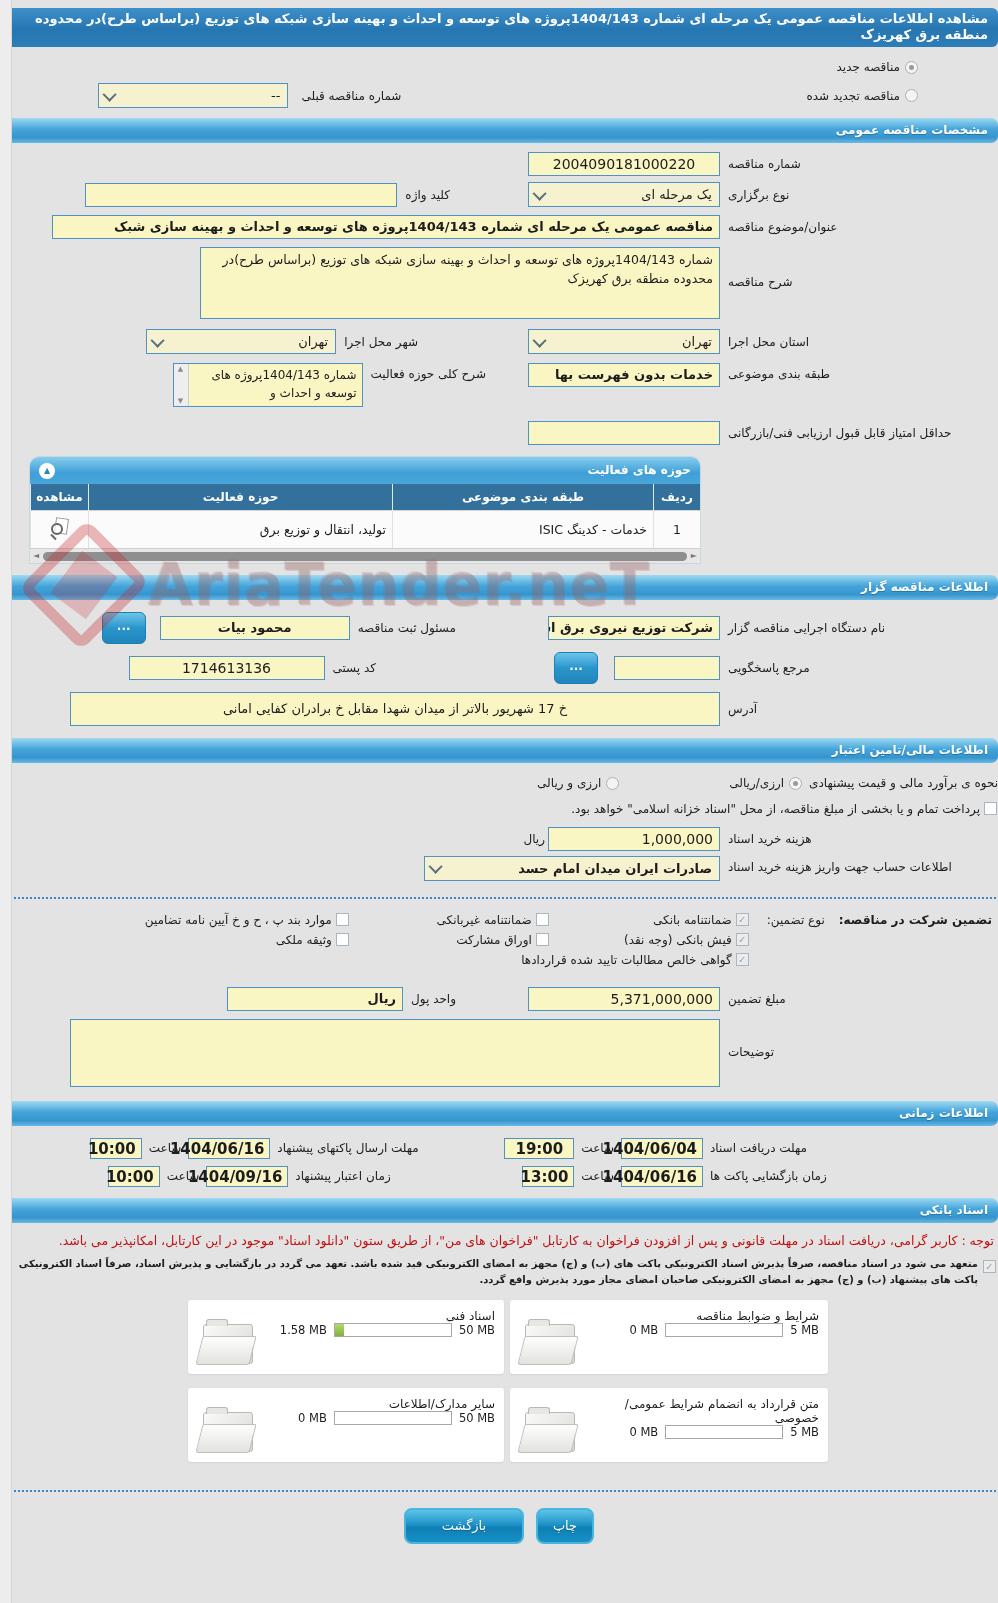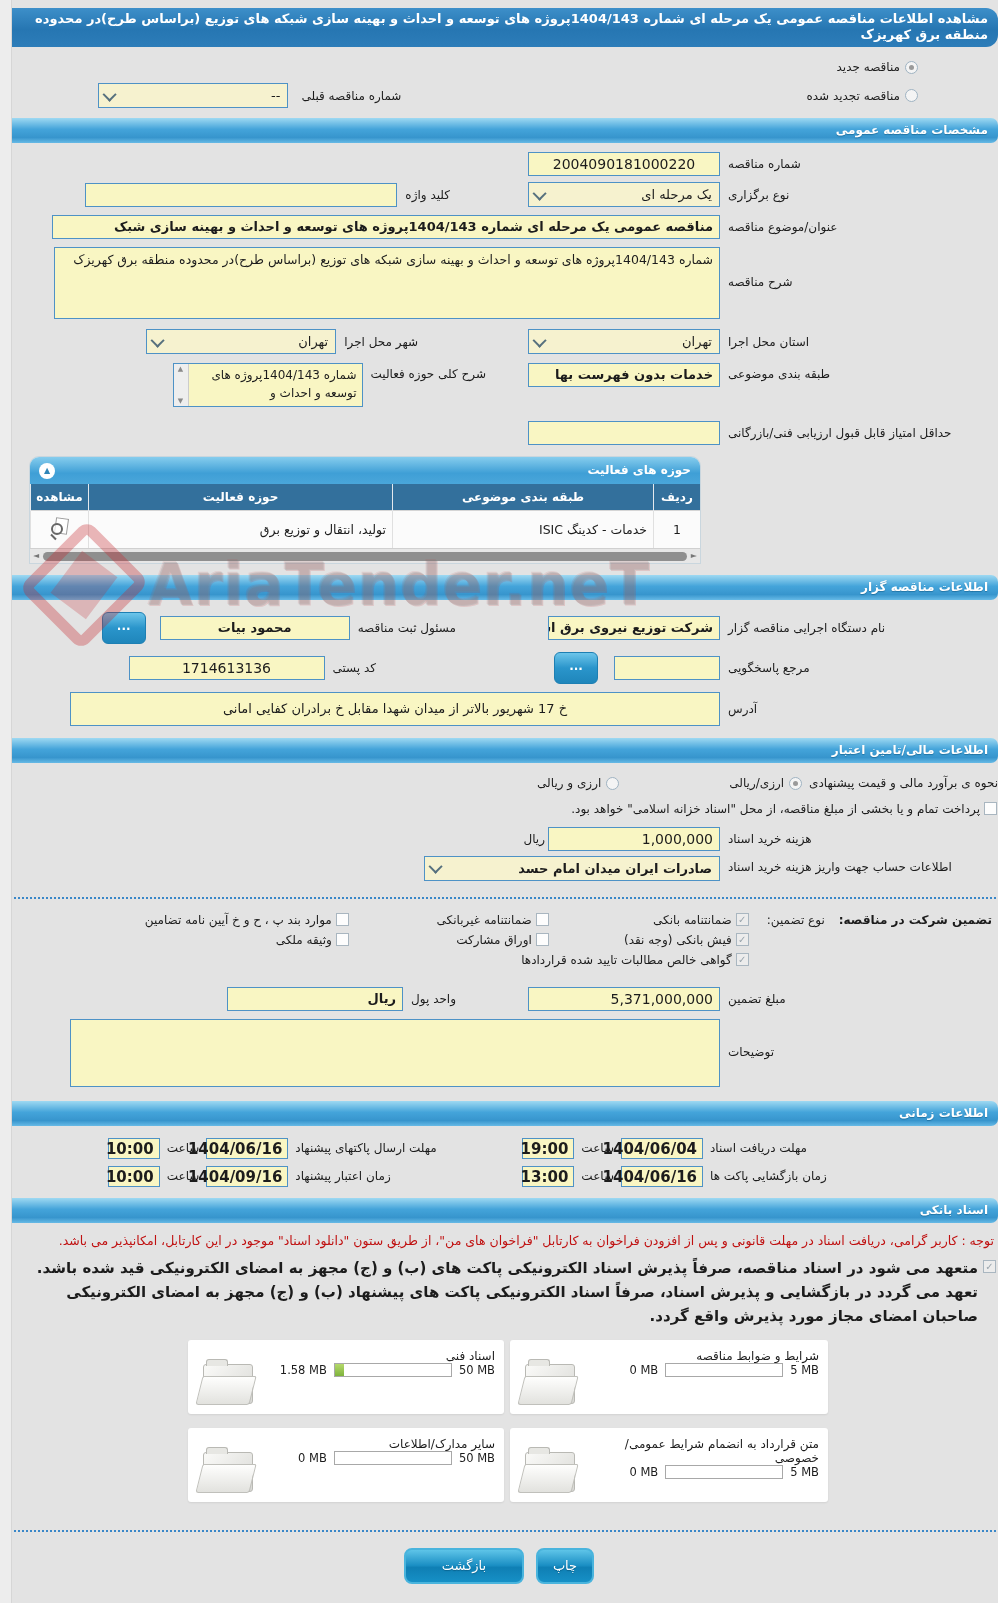--- a/index.html
+++ b/index.html
@@ -5,21 +5,21 @@
   html,body{margin:0;padding:0;}
   body{
     width:998px;height:1603px;position:relative;overflow:hidden;
     background:#e3e3e3;direction:rtl;
     font-family:"DejaVu Sans",sans-serif;font-size:12px;color:#1c1c1c;
   }
   body::before{content:"";position:absolute;left:0;top:0;width:11px;height:100%;background:#ededed;border-right:1px solid #d6d6d6;}
   .titlebar{
     margin:8px 0 0;background:linear-gradient(#3d8fc9,#2676b2 55%,#2d7db9);
     color:#fff;font-weight:bold;font-size:13px;line-height:16px;
-    padding:3px 10px 4px;border-radius:12px;text-align:right;
+    padding:3px 10px 4px;border-radius:6px;text-align:right;
   }
   .r{display:flex;align-items:center;}
   .radio{width:13px;height:13px;border-radius:50%;border:1px solid #9fb3c2;background:#f4f4f4;box-sizing:border-box;flex:0 0 auto;position:relative;}
   .radio.sel::after{content:"";position:absolute;inset:3px;border-radius:50%;background:#9a9a9a;}
   .cb{width:13px;height:13px;border:1px solid #a9b6c0;background:#fdfdfd;box-sizing:border-box;flex:0 0 auto;font-size:10px;line-height:11px;text-align:center;color:#9aa5ad;}
   .cb.on{background:#ececec;}
   .cb.on::after{content:"✓";}
   .lbl{white-space:nowrap;}
   .flabel{width:278px;box-sizing:border-box;text-align:left;padding-left:8px;flex:0 0 auto;}
   .yfield{background:#f9f6c3;border:1px solid #4e92c6;height:24px;line-height:22px;padding:0 6px;box-sizing:border-box;font-size:13px;overflow:hidden;white-space:nowrap;}
@@ -49,21 +49,21 @@
   .hscroll .arr{font-size:8px;color:#777;line-height:14px;flex:0 0 auto;padding:0 1px;}
   .hthumb{flex:1;height:9px;border-radius:5px;background:#8f8f8f;margin:0 3px;}
   .view-icon{position:relative;width:20px;height:20px;display:inline-block;}
   .view-icon .pg{position:absolute;top:0;right:2px;width:11px;height:14px;background:#fff;border:1px solid #9a9a9a;transform:rotate(8deg);}
   .view-icon .mg{position:absolute;bottom:3px;left:1px;width:8px;height:8px;border:2px solid #666;border-radius:50%;background:rgba(255,255,255,.7);}
   .view-icon .hd{position:absolute;bottom:0;left:0;width:7px;height:2px;background:#666;transform:rotate(45deg);}
   
   .tfield{background:#f9f6c3;border:1px solid #4e92c6;height:21px;line-height:20px;padding:0 5px;font-weight:bold;font-size:15px;box-sizing:border-box;text-align:center;flex:0 0 auto;}
   
   .notice{color:#c01111;font-size:12.5px;line-height:1.55;text-align:right;margin:8px 4px 0 16px;}
-  .pledge{font-weight:bold;font-size:15px;line-height:1.6;margin:6px 2px 0 14px;display:flex;gap:5px;align-items:flex-start;text-align:right;}
+  .pledge{font-weight:bold;font-size:10px;line-height:1.6;margin:6px 2px 0 14px;display:flex;gap:5px;align-items:flex-start;text-align:right;}
   .files{display:flex;direction:rtl;gap:6px;padding:12px 170px 0 188px;}
   .fbox{background:#fff;border-radius:3px;height:74px;box-sizing:border-box;display:flex;direction:ltr;align-items:stretch;padding:6px 9px;box-shadow:0 1px 2px rgba(0,0,0,.08);}
   .fbox .content{flex:1;display:flex;flex-direction:column;direction:rtl;}
   .fbox .ftitle{font-size:12px;text-align:right;padding-top:3px;}
   .prog{direction:ltr;display:flex;align-items:center;justify-content:flex-end;gap:7px;font-size:11.5px;}
   .pbar{width:118px;height:14px;background:#fff;border:1px solid #a8a8a8;box-sizing:border-box;}
   .pfill{height:100%;background:linear-gradient(#b5d96b,#7fb33c);}
   .folder{position:relative;width:62px;flex:0 0 auto;margin-right:8px;}
   .folder .f1{position:absolute;bottom:4px;left:6px;width:48px;height:38px;background:linear-gradient(135deg,#fafaf8,#d9d9d5);border:1px solid #b9b9b4;border-radius:3px;}
   .folder .f1::before{content:"";position:absolute;top:-6px;left:2px;width:20px;height:6px;background:#e7e7e3;border:1px solid #b9b9b4;border-bottom:none;border-radius:3px 3px 0 0;}
@@ -116,21 +116,21 @@
   <div class="yfield" style="width:312px;"></div>
 </div>
 
 <div class="r" style="margin-top:8px;">
   <span class="flabel">عنوان/موضوع مناقصه</span>
   <div class="yfield bold" style="width:668px;">مناقصه عمومی یک مرحله ای شماره 1404/143پروژه های توسعه و احداث و بهینه سازی شبک</div>
 </div>
 
 <div class="r" style="margin-top:8px;align-items:flex-start;">
   <span class="flabel" style="padding-top:28px;">شرح مناقصه</span>
-  <div class="ta" style="width:666px;height:72px;">شماره 1404/143پروژه های توسعه و احداث و بهینه سازی شبکه های توزیع (براساس طرح)در محدوده منطقه برق کهریزک</div>
+  <div class="ta" style="width:520px;height:72px;">شماره 1404/143پروژه های توسعه و احداث و بهینه سازی شبکه های توزیع (براساس طرح)در محدوده منطقه برق کهریزک</div>
 </div>
 
 <div class="r" style="margin-top:10px;">
   <span class="flabel">استان محل اجرا</span>
   <div class="dd" style="width:192px;">
     <span>تهران</span>
     <span class="chev"></span>
   </div>
   <span class="lbl" style="margin-right:110px;margin-left:8px;">شهر محل اجرا</span>
   <div class="dd" style="width:190px;">
@@ -293,21 +293,21 @@
   <span class="flabel" style="padding-top:26px;">توضیحات</span>
   <div class="ta" style="width:650px;height:68px;"></div>
 </div>
 
 <div class="secbar" style="margin-top:14px;">اطلاعات زمانی</div>
 
 <div class="r" style="margin:12px 160px 0 0;gap:7px;">
   <span class="lbl" style="width:128px;text-align:left;">مهلت دریافت اسناد</span>
   <div class="tfield" style="width:82px;">1404/06/04</div>
   <span class="lbl">ساعت</span>
-  <div class="tfield" style="width:52px;">19:00</div>
+  <div class="tfield" style="width:70px;">19:00</div>
   <span class="lbl" style="margin-right:62px;width:158px;text-align:left;">مهلت ارسال پاکتهای پیشنهاد</span>
   <div class="tfield" style="width:82px;">1404/06/16</div>
   <span class="lbl">ساعت</span>
   <div class="tfield" style="width:52px;">10:00</div>
 </div>
 
 <div class="r" style="margin:7px 160px 0 0;gap:7px;">
   <span class="lbl" style="width:128px;text-align:left;">زمان بازگشایی پاکت ها</span>
   <div class="tfield" style="width:82px;">1404/06/16</div>
   <span class="lbl">ساعت</span>

